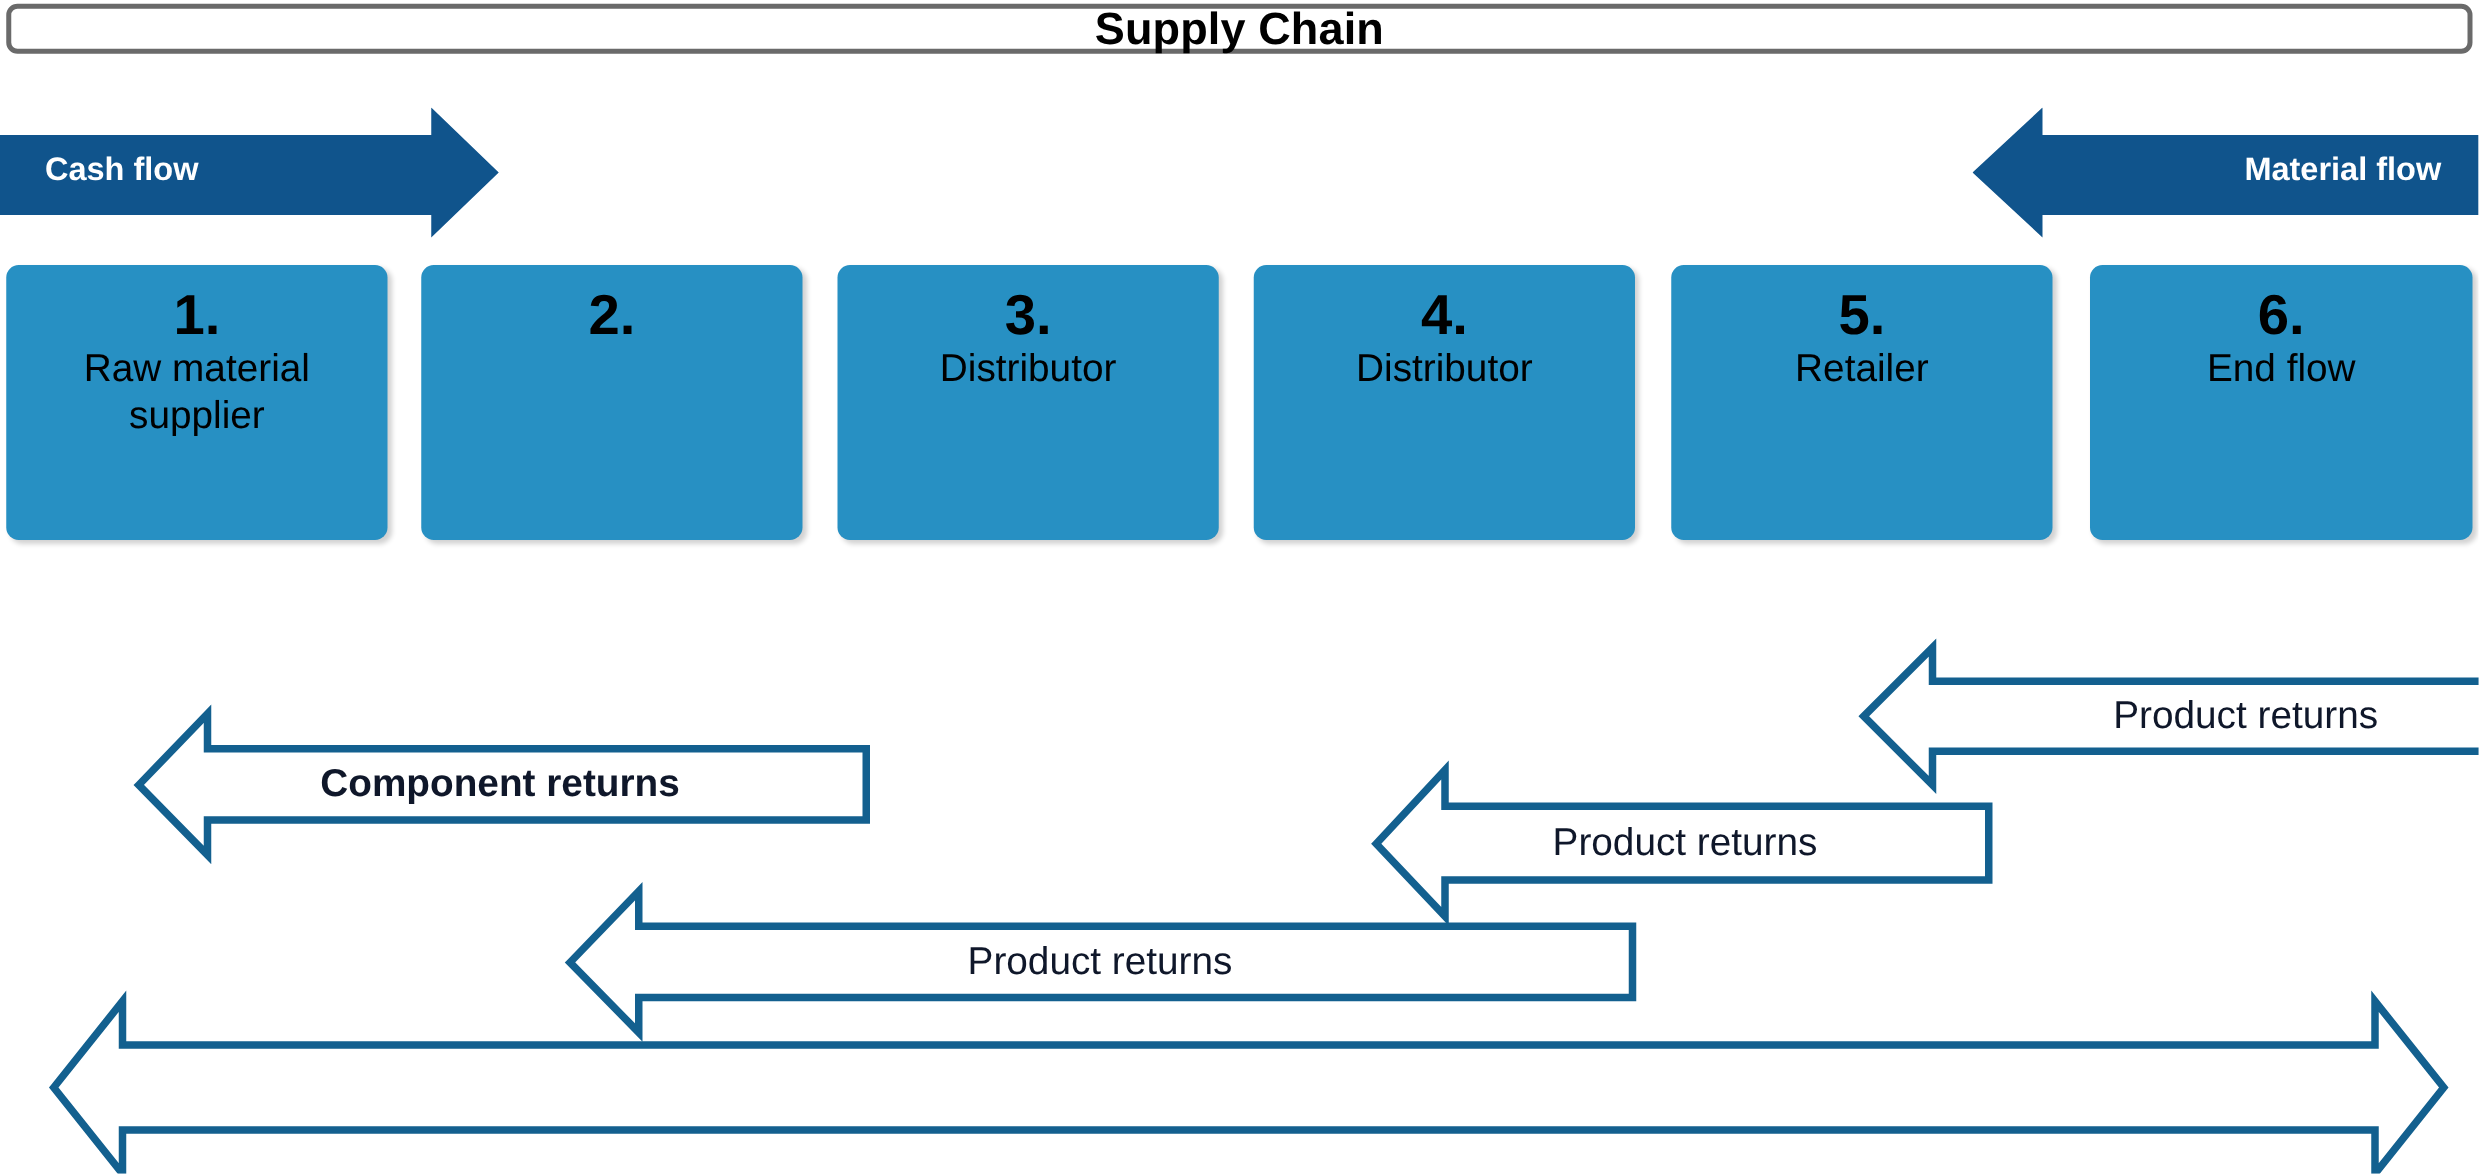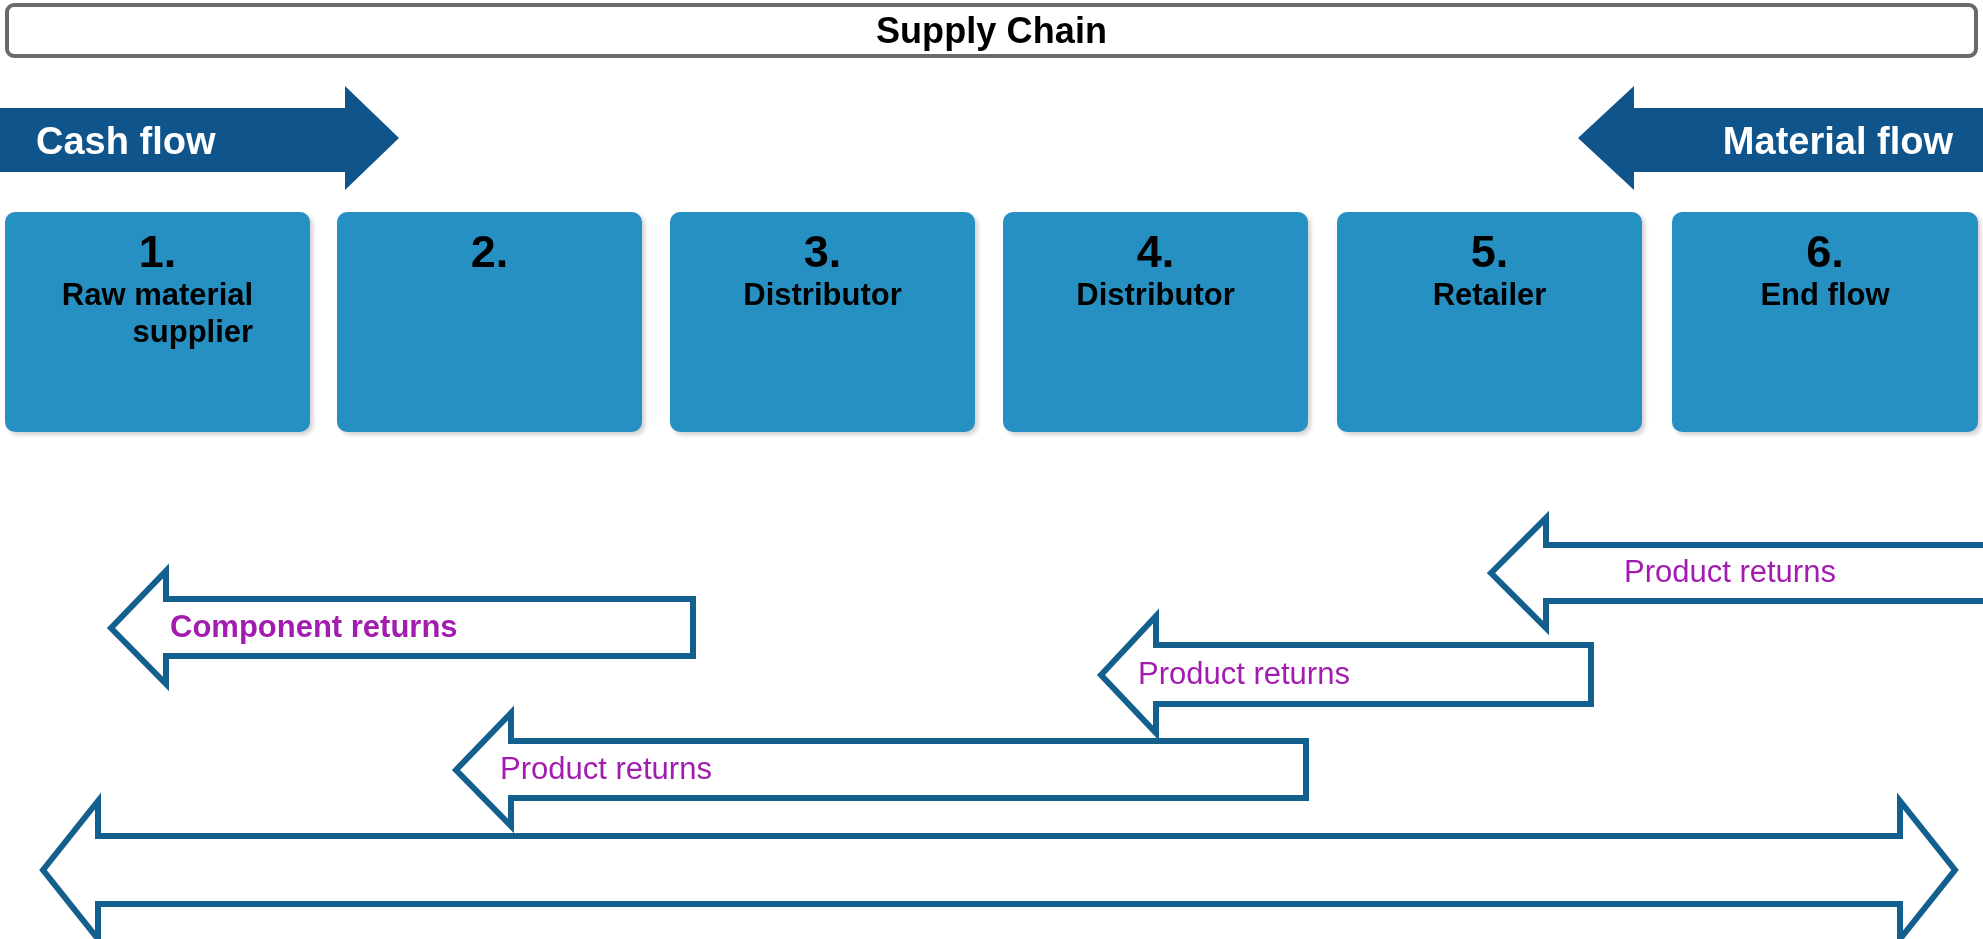--- a/index.html
+++ b/index.html
@@ -18,21 +18,21 @@
     background: #ffffff;
     overflow: hidden;
   }
 
   
   #header-bar {
     position: absolute;
     left: 5px;
     top: 3px;
     width: 1973px;
-    height: 55px;
+    height: 40px;
     box-sizing: border-box;
     background: #ffffff;
     border: 4px solid #6a6a6a;
     border-radius: 9px;
     display: flex;
     align-items: center;
     justify-content: center;
   }
   #header-title {
     font-size: 36px;
@@ -44,21 +44,21 @@
 
   
   .flow-arrow {
     position: absolute;
   }
   .flow-arrow svg {
     display: block;
   }
   .flow-label {
     position: absolute;
-    font-size: 38px;
+    font-size: 26px;
     font-weight: bold;
     color: #ffffff;
     line-height: 1;
     white-space: nowrap;
   }
   #cash-flow-label {
     left: 36px;
     top: 122px;
   }
   #material-flow-label {
@@ -83,43 +83,43 @@
     overflow: hidden;
   }
   .chain-box-number {
     font-size: 45px;
     font-weight: bold;
     color: #000000;
     line-height: 1.05;
   }
   .chain-box-name {
     font-size: 31px;
-    font-weight: bold;
+    font-weight: normal;
     color: #000000;
     line-height: 1.18;
-    text-align: right;
+    text-align: center;
     padding: 2px 6px 0 6px;
     white-space: pre-line;
   }
 
   
   .return-arrow {
     position: absolute;
   }
   .return-arrow svg {
     display: block;
     overflow: visible;
   }
   .return-label {
     position: absolute;
     font-size: 31px;
-    color: #a21caf;
+    color: #0f172a;
     line-height: 1;
     white-space: nowrap;
-    text-align: left;
+    text-align: center;
   }
 </style>
 </head>
 <body>
 
 <div id="stage">
 
   <div id="header-bar">
     <div id="header-title">Supply Chain</div>
   </div>

